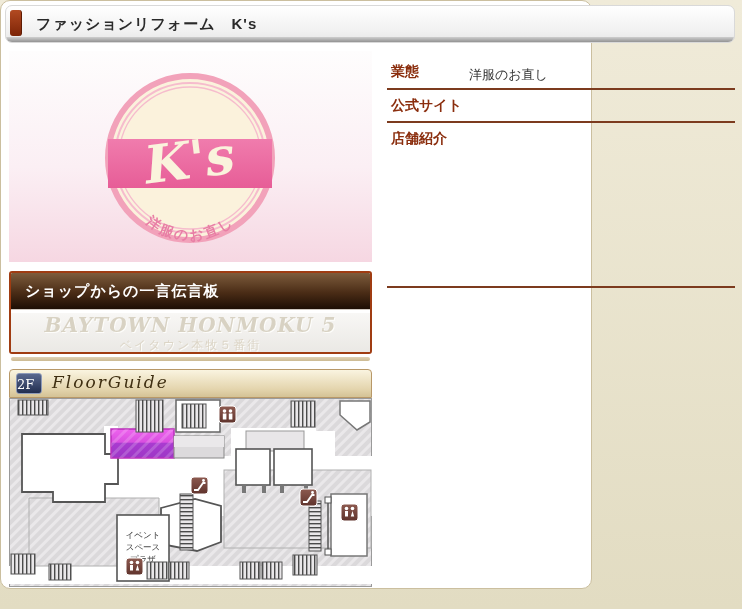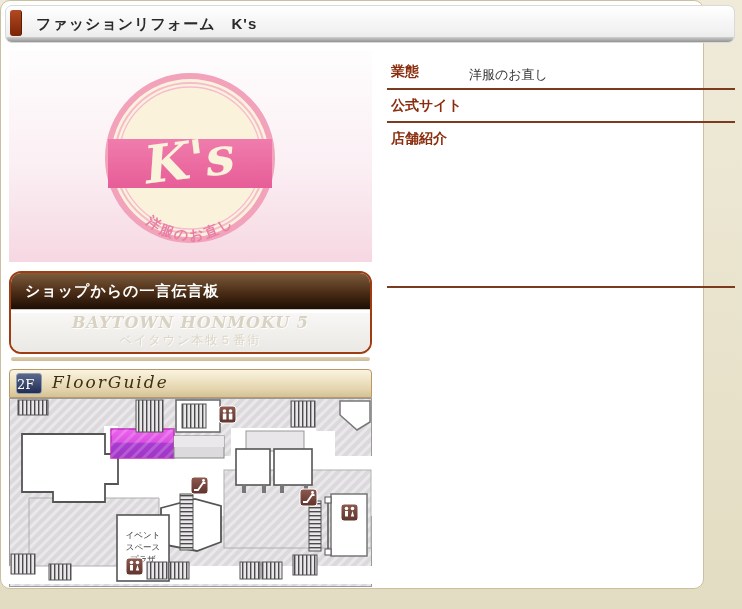--- a/index.html
+++ b/index.html
@@ -3,21 +3,21 @@
 <meta charset="utf-8">
 <style>
   html,body{margin:0;padding:0;}
   body{
     width:742px;height:609px;position:relative;
     background:linear-gradient(#f0ebd9,#e2dcc2);
     font-family:"Liberation Sans",sans-serif;
     overflow:hidden;
   }
   .card{
-    position:absolute;left:0;top:0;width:704px;height:589px;
+    position:absolute;left:0;top:0;width:592px;height:589px;
     background:#fff;border:1px solid #cbbf9f;border-radius:10px;
     box-sizing:border-box;
   }
   
   .header{
     position:absolute;left:4px;top:4px;width:730px;height:38px;
     border:1px solid #d9d9d9;border-radius:7px;
     background:linear-gradient(#ffffff,#f1f1f1 70%,#e7e7e7);
     overflow:hidden;box-sizing:border-box;
   }
@@ -49,36 +49,36 @@
   .info-label{
     position:absolute;left:4px;top:7px;font-size:14px;font-weight:bold;color:#8b2e0e;text-align:right;
   }
   .info-value{
     position:absolute;left:82px;top:8px;width:264px;font-size:13px;color:#333;
     line-height:21px;
   }
   
   .msg-board{
     position:absolute;left:8px;top:270px;width:363px;height:83px;
-    border:2px solid #a03c12;border-radius:12px;overflow:hidden;box-sizing:border-box;
+    border:2px solid #a03c12;border-radius:3px;overflow:hidden;box-sizing:border-box;
     background:#fff;
   }
   .msg-head{
     height:36px;line-height:36px;padding-left:14px;
     background:linear-gradient(180deg,#7d5c3c 0%,#4a2c16 55%,#1d0e04 100%);
     color:#fff;font-size:15px;font-weight:bold;letter-spacing:1px;
     border-bottom:1px solid #cfc8c0;
   }
   .msg-body{
     height:43px;text-align:center;
     background:linear-gradient(#f8f7f5,#e9e7e3);
   }
   .wm1{
     margin-top:3px;font-family:"DejaVu Serif",serif;font-style:italic;font-weight:bold;
-    font-size:16px;color:#d8d2c3;text-shadow:1px 1px 0 #fdfdfb;letter-spacing:1px;
+    font-size:20px;color:#d8d2c3;text-shadow:1px 1px 0 #fdfdfb;letter-spacing:1px;
   }
   .wm2{
     font-family:"DejaVu Serif",serif;font-size:12px;color:#dcd5c6;
     text-shadow:1px 1px 0 #fdfdfb;letter-spacing:2px;
   }
   .msg-shadow{
     position:absolute;left:10px;top:356px;width:359px;height:4px;
     background:linear-gradient(#e0d2b6,#ccb astro 90%);
     background:linear-gradient(#e0d2b6,#ccba92);border-radius:2px;
   }

